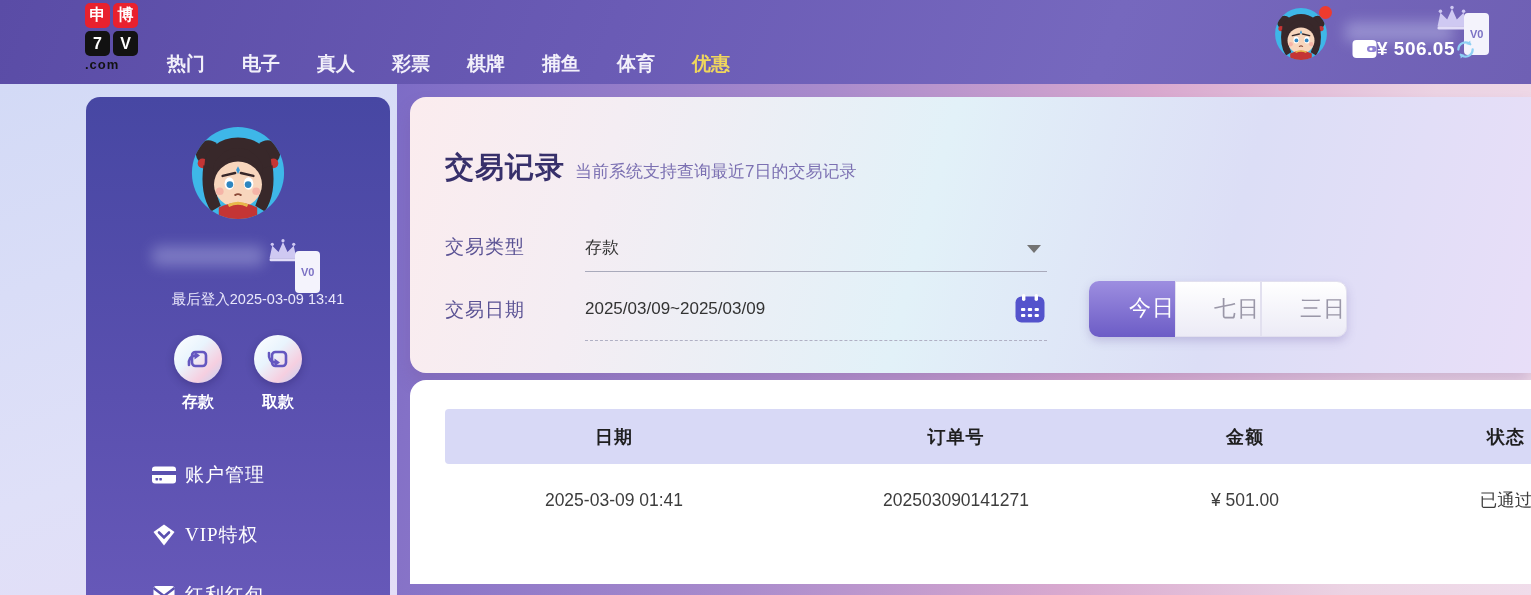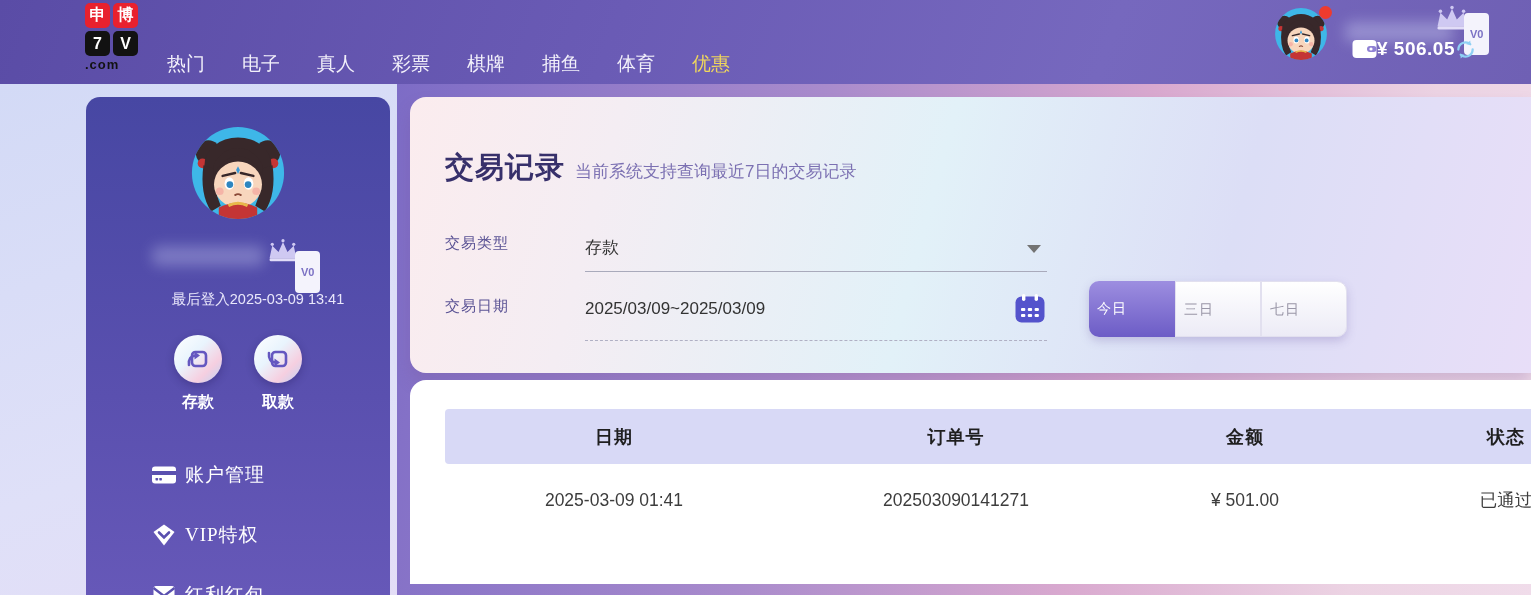--- a/index.html
+++ b/index.html
@@ -10,21 +10,21 @@
   .topnav { position:absolute; left:0; top:0; width:1531px; height:84px; z-index:10;
     background:linear-gradient(110deg,#5a4ca6 0%,#6a5bb5 40%,#7668be 72%,#6f60b4 100%); }
   .logo { position:absolute; left:85px; top:3px; width:56px; cursor:pointer; }
   .logo-row { display:flex; gap:3px; margin-bottom:3px; }
   .logo-block { width:25px; height:25px; border-radius:5px; color:#fff; font-weight:bold;
     font-size:16px; display:flex; align-items:center; justify-content:center; }
   .logo-block.red { background:#e8212e; }
   .logo-block.black { background:#121212; }
   .logo-suffix { color:#121212; font-weight:bold; font-size:13px; letter-spacing:1px; line-height:12px; }
   .nav-items { position:absolute; left:167px; top:0; height:84px; display:flex; gap:37px; align-items:center; }
-  .nav-item { font-size:19px; color:#f2f0fa; font-weight:400; cursor:pointer; white-space:nowrap;margin-top:44px; }
+  .nav-item { font-size:19px; color:#f2f0fa; font-weight:700; cursor:pointer; white-space:nowrap;margin-top:44px; }
   .nav-item.active { color:#f0d75c; }
 
   .hdr-avatar { position:absolute; left:1274px; top:7px; width:54px; height:54px; border-radius:50%; cursor:pointer; }
   .hdr-avatar svg { width:54px; height:54px; }
   .hdr-dot { position:absolute; left:1319px; top:6px; width:13px; height:13px; border-radius:50%; background:#ee3b2e; }
   .hdr-name-blur { position:absolute; left:1345px; top:22px; width:108px; height:20px;
     background:rgba(222,226,252,0.35); border-radius:6px; filter:blur(7px); }
   .hdr-crown { position:absolute; left:1433px; top:5px; width:38px; height:27px; }
   .vip-pill { position:absolute; font-size:11px; font-weight:bold; color:#7b71c4; background:#f4f3fc;
     border-radius:4px; padding:14px 6px; line-height:14px; }
@@ -66,34 +66,34 @@
   .menu-label { color:#fff; font-size:19px; letter-spacing:1px; white-space:nowrap;font-family:Liberation Serif, serif; }
 
   
   .filter-card { position:absolute; left:410px; top:97px; width:1121px; height:276px; z-index:4;
     border-radius:16px 0 0 16px; overflow:hidden;
     background:linear-gradient(105deg,#fbecee 0%,#f4edf3 18%,#e2f1f8 46%,#dcdef6 72%,#e8def8 100%);
     box-shadow:0 10px 16px rgba(115,85,150,0.25); }
   .title-row { position:absolute; left:35px; top:32px; display:flex; align-items:baseline; gap:10px; }
   .page-title { font-size:29px; font-weight:bold; color:#37306b; letter-spacing:1px; }
   .page-subtitle { font-size:17px; color:#7b70b2;margin-top:31px; }
-  .f-label { position:absolute; left:35px; font-size:15px; color:#5a5294; letter-spacing:1px;text-align:center; }
+  .f-label { position:absolute; left:35px; font-size:19px; color:#5a5294; letter-spacing:1px;text-align:center; }
   .f-label.r1 { top:137px; } .f-label.r2 { top:200px; }
   .f-value { position:absolute; left:175px; font-size:17px; color:#333; }
   .f-value.r1 { top:139px; } .f-value.r2 { top:202px; }
   .caret { position:absolute; left:617px; top:148px; width:0; height:0; cursor:pointer;
     border-left:7px solid transparent; border-right:7px solid transparent; border-top:8px solid #737373; }
   .u-solid { position:absolute; left:175px; top:143px; width:462px; height:32px;
     border-bottom:1px solid #a9aabb; cursor:pointer; }
   .u-dash { position:absolute; left:175px; top:207px; width:462px; height:37px;
     border-bottom:1px dashed #b0b0c4; cursor:pointer; }
   .cal-ic { position:absolute; left:605px; top:197px; width:30px; height:29px; cursor:pointer; }
   .range-group { position:absolute; left:679px; top:184px; display:flex;
     border-radius:10px; box-shadow:0 4px 10px rgba(100,80,160,0.25); }
-  .range-btn { width:86px; height:56px; line-height:54px; text-align:left; font-size:14px;
+  .range-btn { width:86px; height:56px; line-height:54px; text-align:right; font-size:22px;
     letter-spacing:1px; cursor:pointer; color:#9a97a8;
     background:linear-gradient(180deg,#ffffff 0%,#ecebf6 100%); border:1px solid #e2e0ef;padding-left:8px; }
   .range-btn:first-child { border-radius:10px 0 0 10px; }
   .range-btn:last-child { border-radius:0 10px 10px 0; }
   .range-btn.active { background:linear-gradient(180deg,#9d8ee0 0%,#6c5cc6 100%);
     color:#fff; border:none; border-radius:10px 0 0 10px; }
 
   
   .table-card { position:absolute; left:410px; top:380px; width:1121px; height:204px; z-index:4;
     border-radius:16px 0 0 0; background:#ffffff; overflow:hidden; }
@@ -308,22 +308,22 @@
 
   <div class="f-label r2">交易日期</div>
   <div class="f-value r2">2025/03/09~2025/03/09</div>
   <div class="u-dash"></div>
   <svg class="cal-ic">
       <use href="#sym-calendar"></use>
     </svg>
 
   <div class="range-group">
     <div class="range-btn active">今日</div>
+    <div class="range-btn">七日</div>
     <div class="range-btn">三日</div>
-    <div class="range-btn">七日</div>
   </div>
 </section>
 
 <section class="table-card">
   <div class="t-head">
     <div class="t-c1">日期</div>
     <div class="t-c2">订单号</div>
     <div class="t-c3">金额</div>
     <div class="t-c4">状态</div>
   </div>

